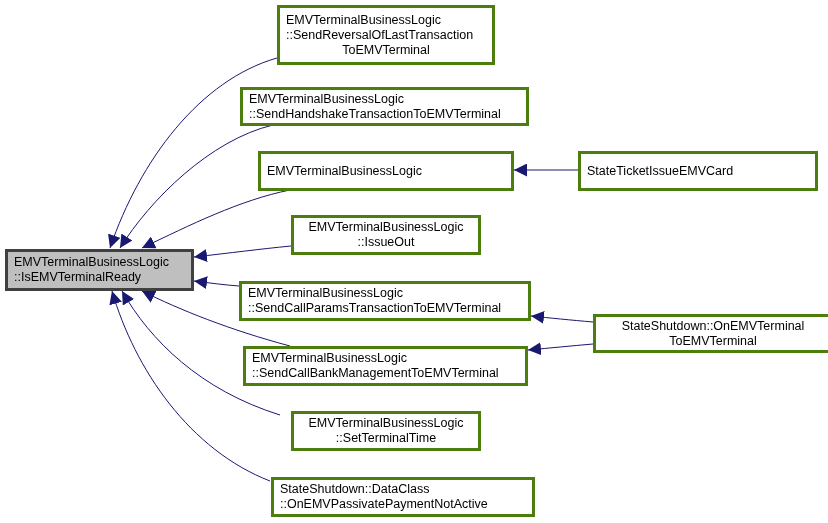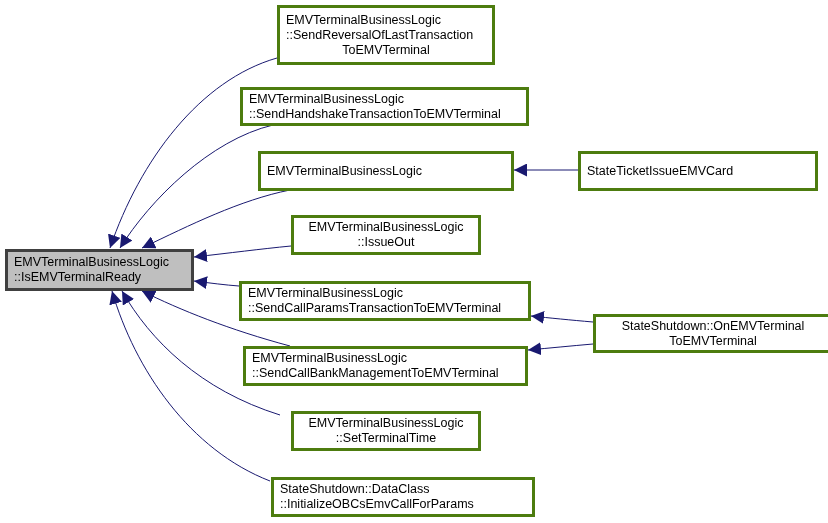--- a/index.html
+++ b/index.html
@@ -74,21 +74,21 @@
   <span>::SendCallBankManagementToEMVTerminal</span>
 </div>
 
 <div class="node mid" style="left:291px; top:411px; width:190px; height:40px;">
   <span>EMVTerminalBusinessLogic</span>
   <span>::SetTerminalTime</span>
 </div>
 
 <div class="node left" style="left:271px; top:477px; width:264px; height:40px;">
   <span>StateShutdown::DataClass</span>
-  <span>::InitializeOBCsEmvCallForParams</span>
+  <span>::OnEMVPassivatePaymentNotActive</span>
 </div>
 
 <div class="node left" style="left:578px; top:151px; width:240px; height:40px;">
   <span>StateTicketIssueEMVCard</span>
 </div>
 
 <div class="node mid" style="left:593px; top:314px; width:240px; height:39px;">
   <span>StateShutdown::OnEMVTerminal</span>
   <span>ToEMVTerminal</span>
 </div>

